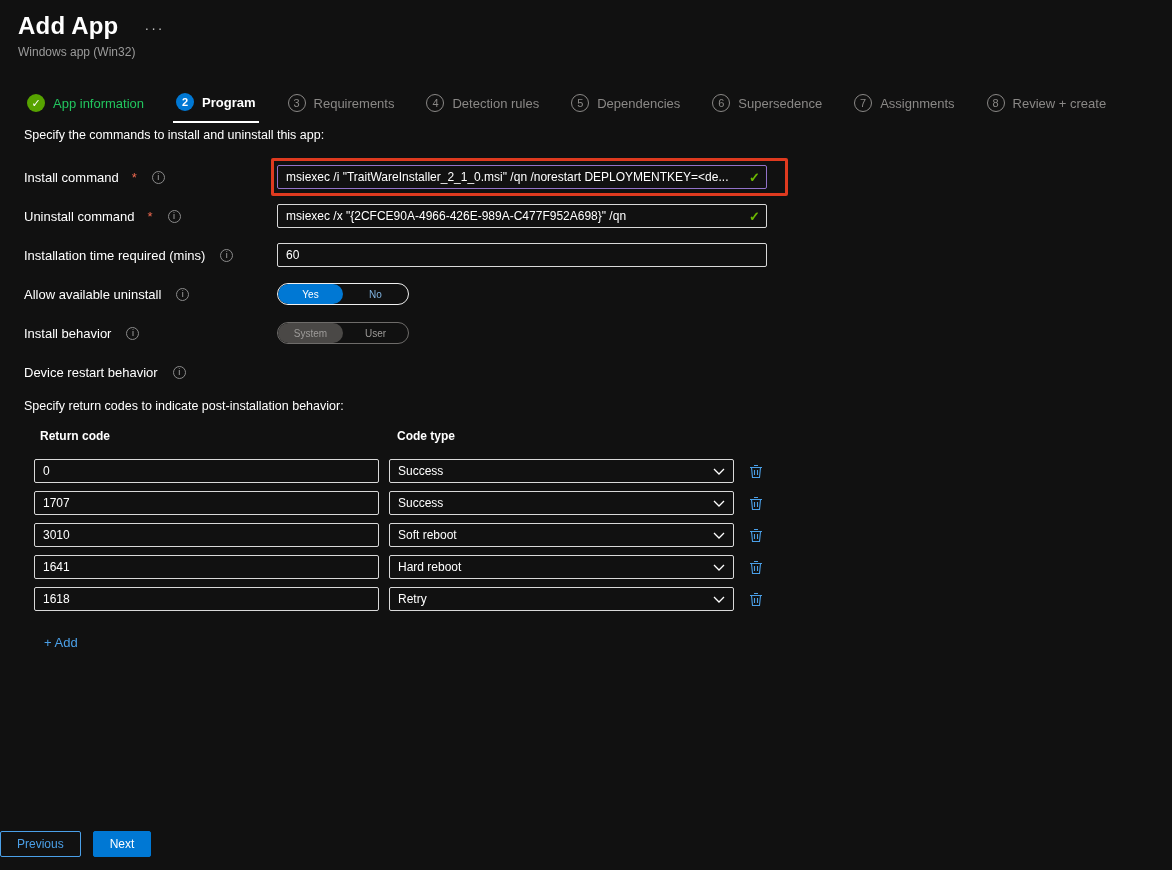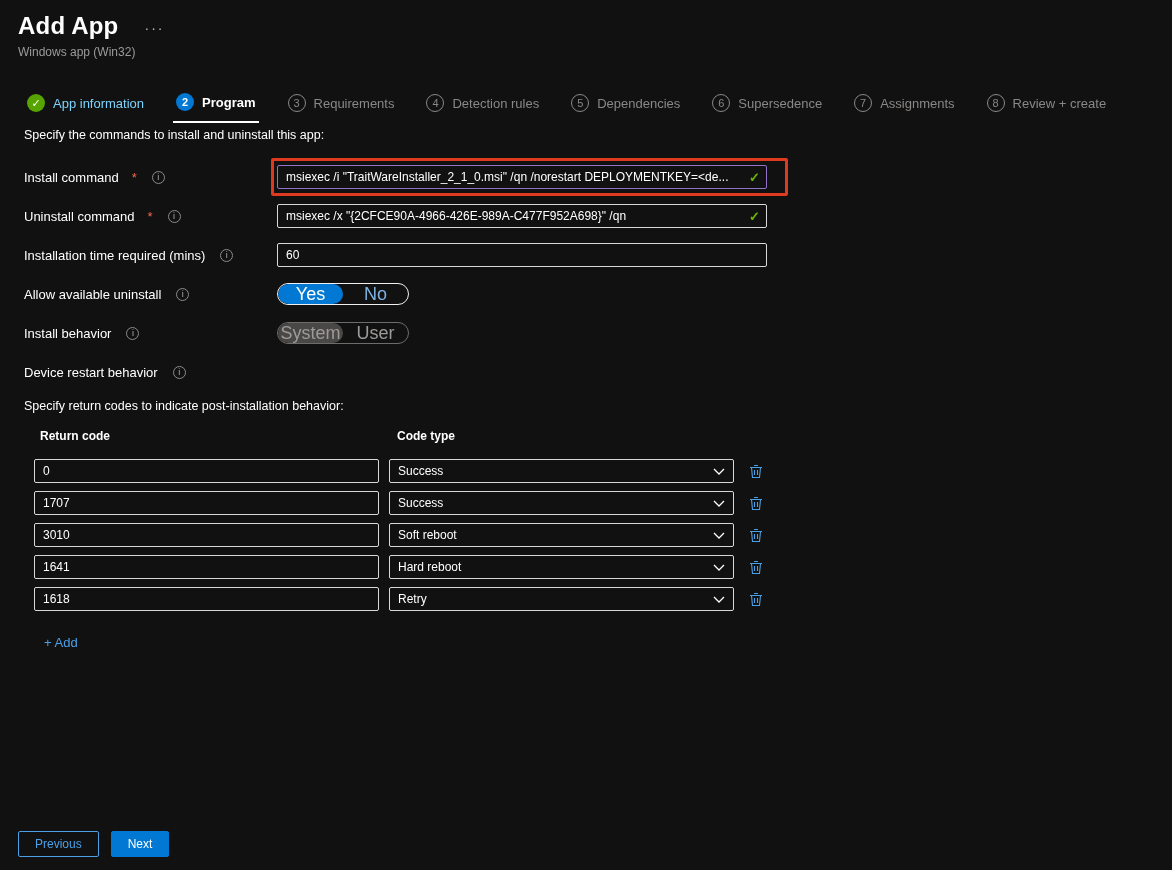--- a/index.html
+++ b/index.html
@@ -18,21 +18,21 @@
   .header { padding:12px 0 0 18px; }
   .title-row { display:flex; align-items:center; gap:26px; }
   .title-row h1 { margin:0; font-size:24px; font-weight:700; letter-spacing:.2px; color:#fff; }
   .more { color:#bdbdbd; font-size:14px; letter-spacing:2px; margin-top:3px; cursor:pointer; }
   .subtitle { margin-top:5px; font-size:12px; color:#9b9b9b; }
 
   
   .tabs { display:flex; margin:34px 0 0 24px; }
   .tab { display:flex; align-items:center; gap:8px; padding:0 3px 10px 3px; margin-right:26px; cursor:pointer; }
   .tab-label { font-size:13px; color:#8a8886; white-space:nowrap; }
-  .tab.complete .tab-label { color:#7dd3fc; }
+  .tab.complete .tab-label { color:#22c55e; }
   .tab.active { border-bottom:2px solid #ffffff; }
   .tab.active .tab-label { color:#ffffff; font-weight:700; }
   .step-circle { width:18px; height:18px; border-radius:50%; display:flex; align-items:center; justify-content:center; font-size:11px; flex:none; }
   .step-circle.complete { background:#57a300; color:#fff; }
   .step-circle.active { background:#0078d4; color:#fff; font-weight:700; }
   .step-circle.pending { border:1px solid #8a8886; color:#8a8886; }
 
   
   .content { margin-left:24px; }
   .section-heading { font-size:12.5px; color:#ffffff; margin-top:5px; }
@@ -52,21 +52,21 @@
     padding:0 24px 0 8px;
     outline:none;
   }
   input.txt.no-check { padding-right:8px; }
   input.txt.purple { border-color:#9272c9; }
   .valid-check { position:absolute; right:7px; top:50%; transform:translateY(-50%); color:#6bb700; font-size:13px; font-weight:700; }
   .highlight-box { position:absolute; left:-6px; top:-7px; right:-21px; bottom:-7px; border:3px solid #df3a1f; border-radius:2px; pointer-events:none; z-index:2; }
 
   
   .toggle { display:flex; width:132px; height:22px; border:1px solid #f0f0f0; border-radius:12px; cursor:pointer; overflow:hidden; }
-  .toggle .opt { flex:1; display:flex; align-items:center; justify-content:center; font-size:18px; }
+  .toggle .opt { flex:1; display:flex; align-items:center; justify-content:center; font-size:10px; }
   .toggle .opt.sel { background:#0078d4; color:#ffffff; border-radius:11px; }
   .toggle .opt.unsel { color:#7fb2e0; }
   .toggle.disabled { border-color:#6e6c6a; cursor:default; }
   .toggle.disabled .opt.sel { background:#4a4846; color:#9d9b99; }
   .toggle.disabled .opt.unsel { color:#9d9b99; }
 
   
   .dd {
     width:490px; height:24px;
     background:#111111; color:#ffffff;
@@ -82,21 +82,21 @@
   .rc-head .h-code { width:355px; padding-left:6px; }
   .rc-head .h-type { padding-left:8px; }
   .rc-row { display:flex; align-items:center; gap:10px; margin-bottom:8px; }
   .rc-row input.txt { width:345px; padding:0 8px; }
   .rc-row .dd { width:345px; }
   .trash-btn { margin-left:3px; cursor:pointer; display:flex; align-items:center; padding:2px; }
 
   .add-link { display:inline-block; color:#4ba0e8; font-size:13px; margin:16px 0 0 10px; cursor:pointer; }
 
   
-  .footer { position:absolute; left:18px; bottom:13px; display:flex; gap:12px; }
+  .footer { position:absolute; left:0; bottom:13px; display:flex; gap:12px; }
   .btn { height:26px; font-size:12px; font-family:inherit; border-radius:2px; padding:0 16px; cursor:pointer; }
   .btn.ghost { background:transparent; border:1px solid #4ba0e8; color:#4ba0e8; }
   .btn.primary { background:#0078d4; border:1px solid #0078d4; color:#ffffff; }
 </style>
 </head>
 <body>
 
 <div class="page">
 
   <div class="header">

